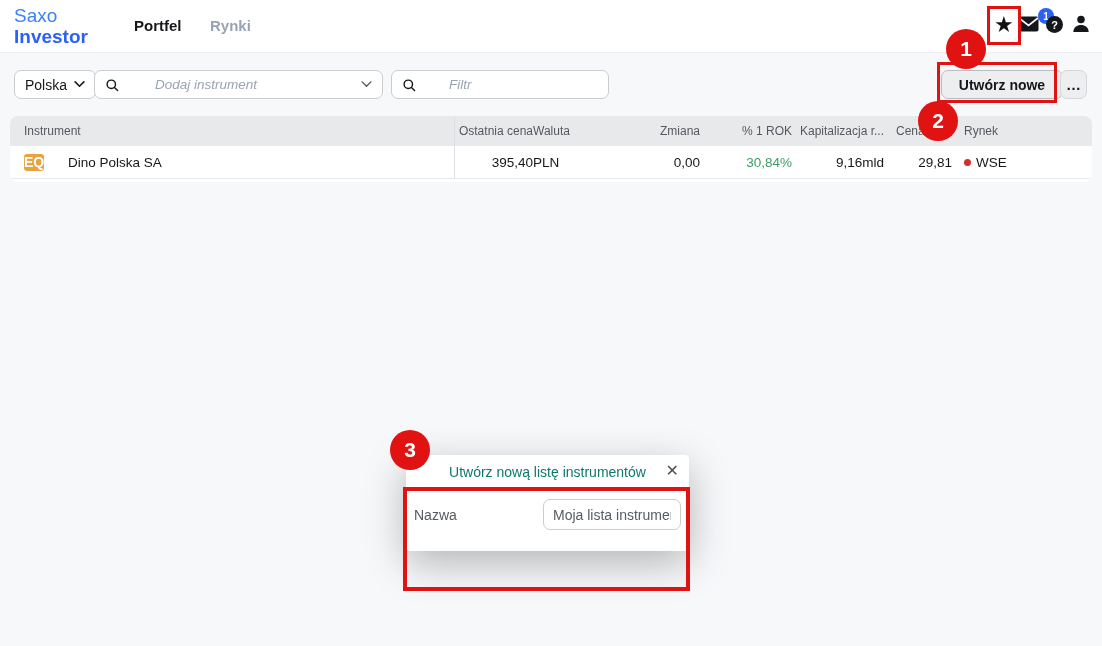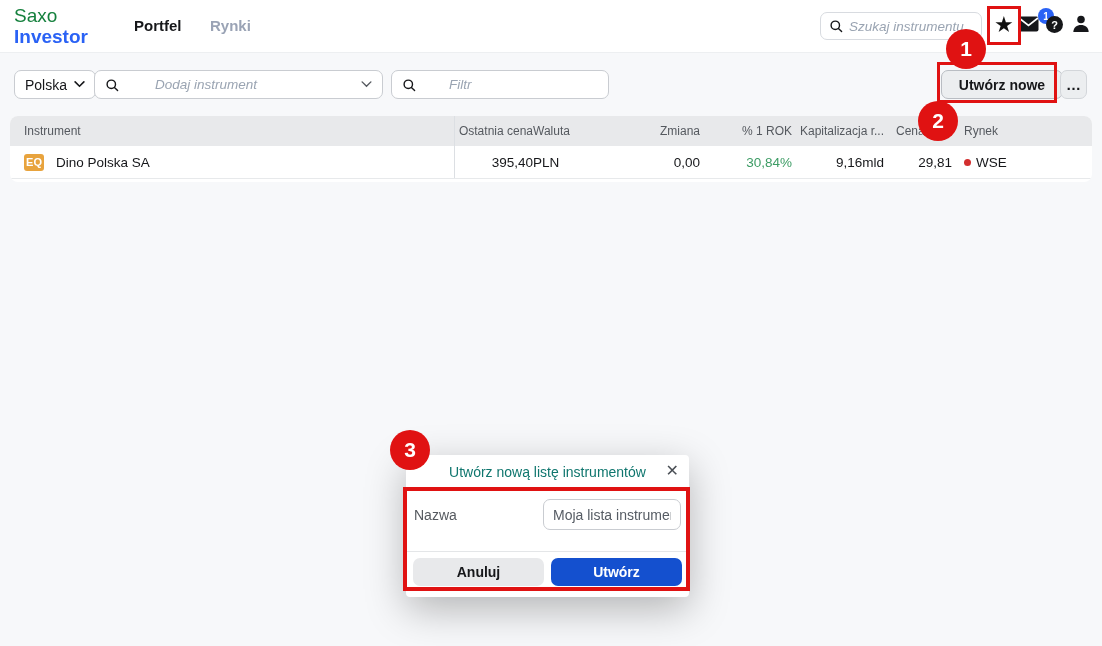--- a/index.html
+++ b/index.html
@@ -10,21 +10,21 @@
     font-family: "Liberation Sans", sans-serif;
     color: #1b1c1e;
     overflow: hidden;
   }
   
   .header {
     position:absolute; left:0; top:0; width:1102px; height:53px;
     background:#fff; border-bottom:1px solid #edeff1;
   }
   .logo { position:absolute; left:14px; top:5px; line-height:21px; font-size:19px; cursor:pointer; }
-  .logo .l1 { color:#15803d; font-weight:400; }
+  .logo .l1 { color:#3b82f6; font-weight:400; }
   .logo .l2 { color:#2a62f5; font-weight:700; }
   .nav-item { position:absolute; top:17px; font-size:15px; cursor:pointer; }
   .nav-portfel { left:134px; font-weight:700; color:#16171a; }
   .nav-rynki { left:210px; font-weight:600; color:#9aa3b5; }
   .hdr-search {
     position:absolute; left:820px; top:12px; width:162px; height:28px;
     background:#fff; border:1px solid #d8dbe0; border-radius:7px;
     display:flex; align-items:center; padding:0 8px; gap:6px;
   }
   .hdr-search input, .tb-input input {
@@ -89,22 +89,22 @@
   .c-last { width:78px; justify-content:flex-end; }
   .c-cur  { width:72px; }
   .c-chg  { width:95px; justify-content:flex-end; }
   .c-pct  { width:92px; justify-content:flex-end; }
   .c-cap  { width:92px; justify-content:flex-end; }
   .c-pe   { width:68px; justify-content:flex-end; }
   .c-mkt  { flex:1; padding-left:12px; gap:5px; }
   .pos { color:#3d9c65; }
   .eq-badge {
     width:20px; height:17px; background:#e8a33d; color:#fff; border-radius:3px;
-    font-size:11px; font-weight:700; display:flex; align-items:center; justify-content:center;
-    margin-right:12px;
+    font-size:14px; font-weight:700; display:flex; align-items:center; justify-content:center;
+    margin-right:24px;
   }
   .mkt-dot { width:7px; height:7px; border-radius:50%; background:#d32f2f; display:inline-block; }
   
   .modal {
     position:absolute; left:406px; top:455px; width:283px; z-index:10;
     background:#fff; border-radius:4px; box-shadow:0 12px 40px rgba(0,0,0,.28);
   }
   .modal-title-row { position:relative; height:33px; display:flex; align-items:center; justify-content:center; }
   .modal-title { font-size:14px; color:#0f766e; }
   .modal-close { position:absolute; right:10px; top:7px; font-size:16px; color:#4a4f55;
@@ -141,29 +141,20 @@
 <body>
 
 <div class="header">
   <div class="logo">
     <div class="l1">Saxo</div>
     <div class="l2">Investor</div>
   </div>
   <div class="nav-item nav-portfel">Portfel</div>
   <div class="nav-item nav-rynki">Rynki</div>
 
-  <div class="hdr-search">
-    <span>
-      <svg width="14" height="14" viewBox="0 0 20 20">
-          <circle cx="9" cy="9" r="6" fill="none" stroke="#16171a" stroke-width="2"></circle>
-          <line x1="13.5" y1="13.5" x2="18" y2="18" stroke="#16171a" stroke-width="2" stroke-linecap="round"></line>
-        </svg>
-    </span>
-    <input type="text" placeholder="Szukaj instrumentu" style="">
-  </div>
 
   <div class="icon-btn star-btn">
     <span>★</span>
   </div>
 
   <div class="icon-btn mail-btn">
     <span>
       <svg width="21" height="16" viewBox="0 0 21 16">
           <rect x="0.5" y="0.5" width="20" height="15" rx="2" fill="#16171a"></rect>
           <path d="M1 2 L10.5 9.5 L20 2" fill="none" stroke="#fff" stroke-width="1.6"></path>
@@ -258,24 +249,20 @@
   <div class="modal-title-row">
     <div class="modal-title">Utwórz nową listę instrumentów</div>
     <div class="modal-close">
       <span>✕</span>
     </div>
   </div>
   <div class="modal-body">
     <span class="modal-label">Nazwa</span>
     <input type="text" class="modal-input" placeholder="Moja lista instrumen" style="">
   </div>
-  <div class="modal-footer">
-    <button class="btn btn-cancel">Anuluj</button>
-    <button class="btn btn-create">Utwórz</button>
-  </div>
 </div>
 
 <div class="ann-box ann-box-star"></div>
 <div class="ann-box ann-box-create"></div>
 <div class="ann-box ann-box-modal"></div>
 <div class="ann-circle ann-1">1</div>
 <div class="ann-circle ann-2">2</div>
 <div class="ann-circle ann-3">3</div>
 
 </body></html>

